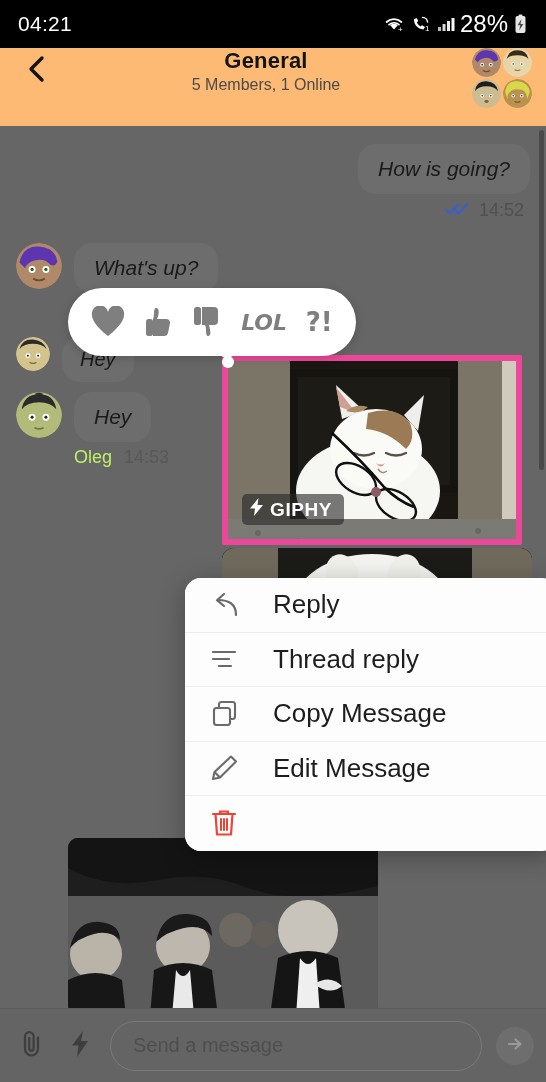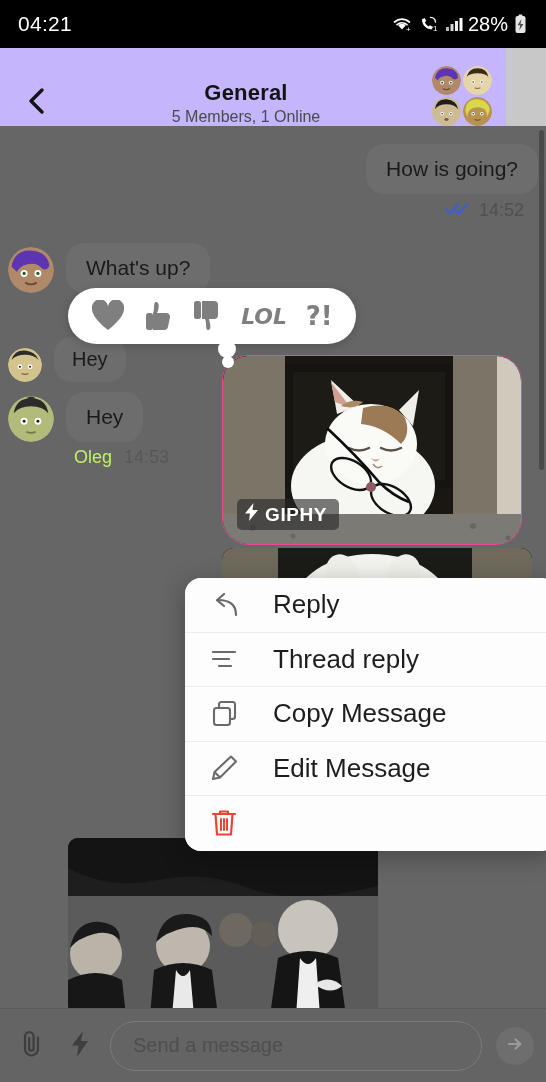--- a/index.html
+++ b/index.html
@@ -22,28 +22,28 @@
     width: 546px; height: 48px;
     background: #000; color: #fff;
     display: flex; align-items: center;
     padding: 0 18px;
   }
   .status-time { font-size: 21px; font-weight: 400; letter-spacing: .3px; }
   .status-right {
     margin-left: auto; display: flex; align-items: center; gap: 5px;
   }
   .status-right svg { display: block; }
-  .status-batt { font-size: 20px; font-weight: 400; }
+  .status-batt { font-size: 24px; font-weight: 400; }
 
   
   .header {
     position: absolute; top: 48px; left: 0;
-    width: 506px; height: 78px;
-    background: #c4b5fd;
-    display: flex; align-items: flex-end;
+    width: 546px; height: 78px;
+    background: #fdba74;
+    display: flex; align-items: flex-start;
     padding: 0 14px;
   }
   .back-btn {
     width: 46px; height: 46px;
     display: flex; align-items: center; justify-content: center;
     flex: 0 0 auto;
   }
   .header-center {
     flex: 1 1 auto; text-align: center;
     display: flex; flex-direction: column; align-items: center;
@@ -58,21 +58,21 @@
   }
   .av { width: 29px; height: 29px; border-radius: 50%; overflow: hidden; position: relative; }
 
   
   .chat {
     position: absolute; top: 126px; left: 0;
     width: 546px; height: 882px;
     background: #666666;
     overflow: hidden;
   }
-  .msg-row { display: flex; align-items: flex-end; padding: 0 8px; }
+  .msg-row { display: flex; align-items: flex-start; padding: 0 16px; font-style: italic; }
   .msg-row.out { justify-content: flex-end; }
 
   .bubble {
     background: #6d6d6d;
     border-radius: 18px;
     padding: 13px 20px;
     font-size: 21px; color: #1a1a1a;
     max-width: 330px;
   }
   .bubble.out { border-radius: 18px; }
@@ -98,21 +98,21 @@
   .meta-name { color: #bef264; font-weight: 400; }
   .meta-time { color: #585858; }
 
   
   .reaction-wrap {
     position: absolute; left: 68px; top: 288px; z-index: 40;
   }
   .reaction-bar {
     background: #fff;
     border-radius: 36px;
-    height: 56px; width: 288px;
+    height: 68px; width: 288px;
     display: flex; align-items: center; justify-content: space-around;
     padding: 0 14px;
     box-shadow: 0 2px 10px rgba(0,0,0,.18);
   }
   .reaction-bar .rx { display: flex; align-items: center; justify-content: center; }
   .rx svg { display:block; }
   .rx-txt {
     font-family: "DejaVu Sans", sans-serif;
     font-weight: bold; font-style: italic;
     font-size: 22px; color: #7f7f7f;
@@ -123,22 +123,22 @@
   }
   .tail2 {
     position: absolute; left: 154px; top: 68px;
     width: 12px; height: 12px; background: #fff; border-radius: 50%;
   }
 
   
   .giphy-card {
     position: absolute; left: 222px; top: 355px; z-index: 30;
     width: 300px; height: 190px;
-    border-radius: 26px;
-    border: 1px solid #ec4899;
+    border-radius: 2px;
+    border: 6px solid #ec4899;
     overflow: hidden;
     background: #111;
   }
   .giphy-inner { position: absolute; inset: 0; overflow: hidden; }
   .giphy-badge {
     position: absolute; left: 14px; bottom: 14px;
     background: rgba(40,40,40,.62);
     border-radius: 5px;
     padding: 4px 12px 4px 8px;
     display: flex; align-items: center; gap: 7px;

